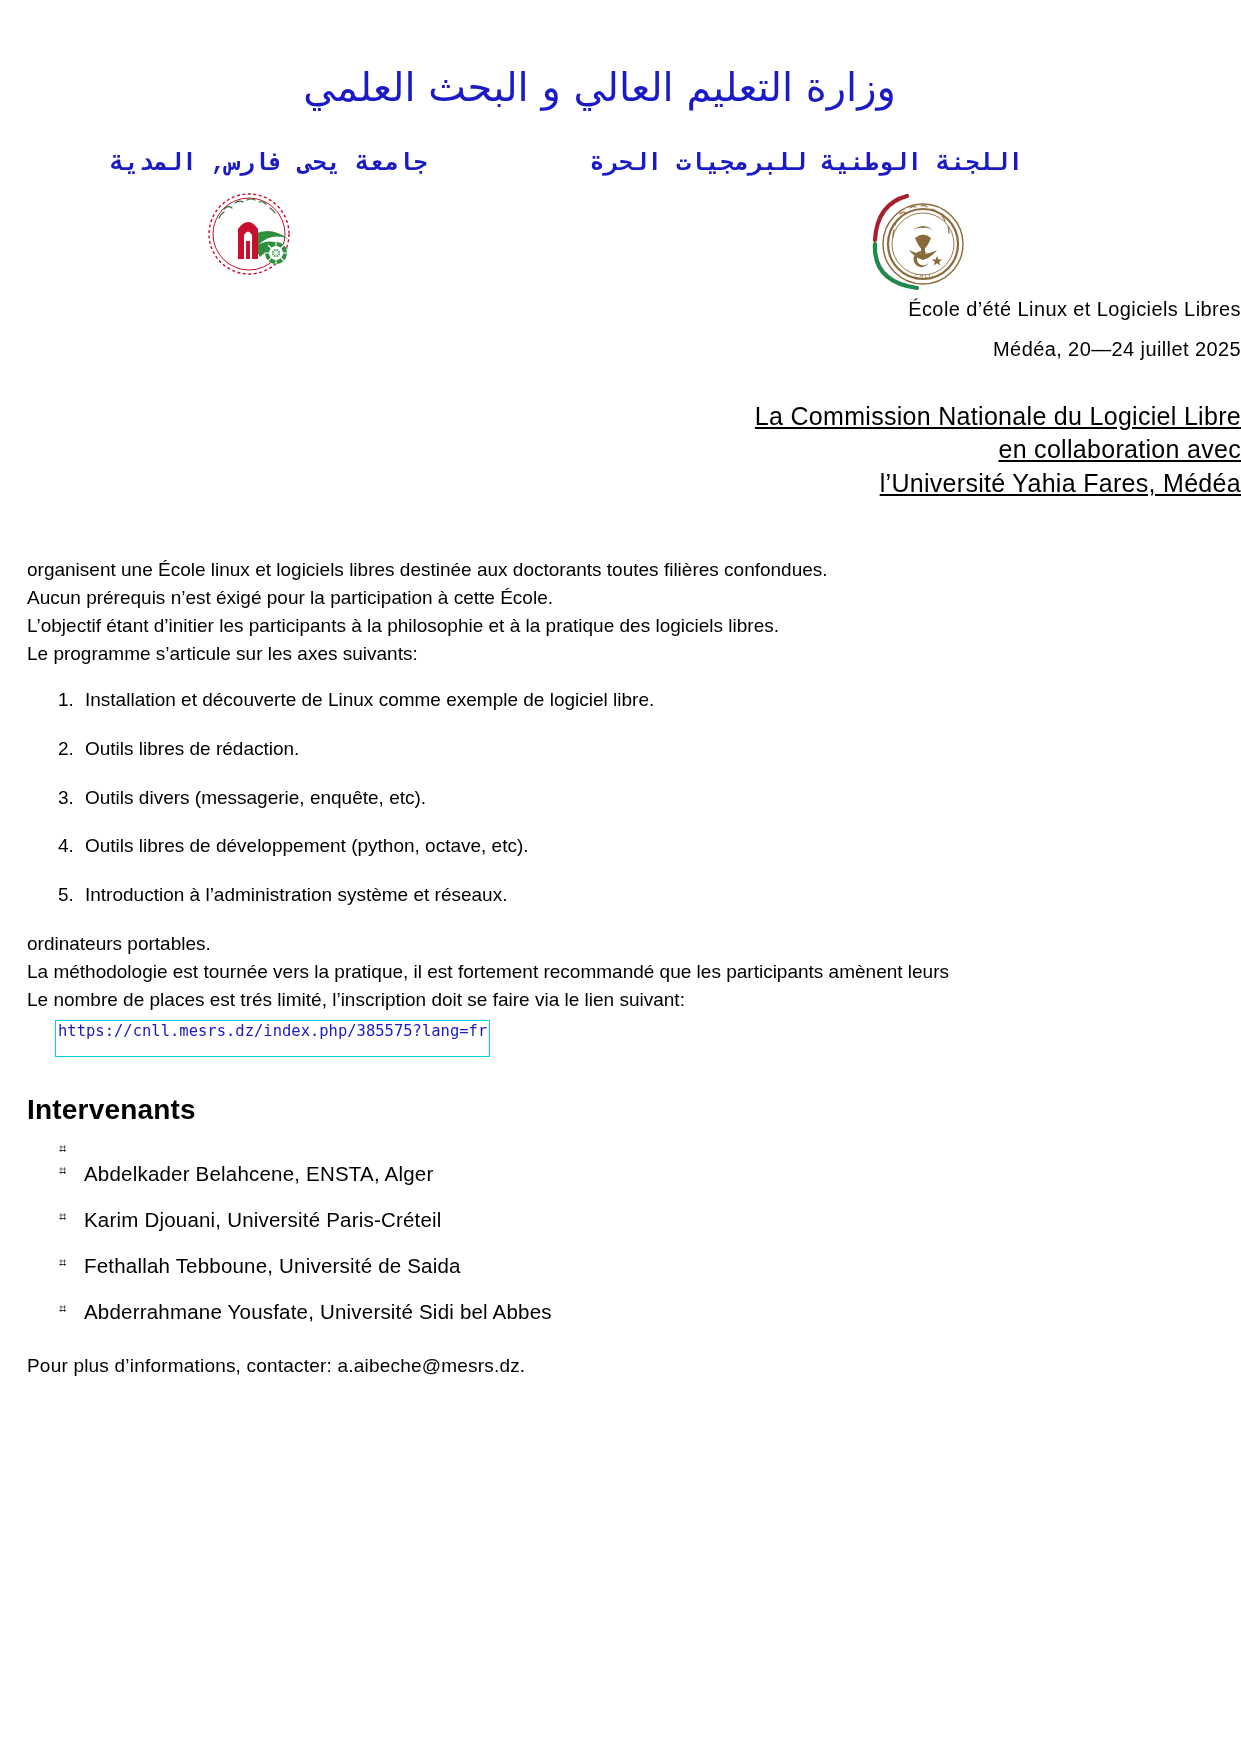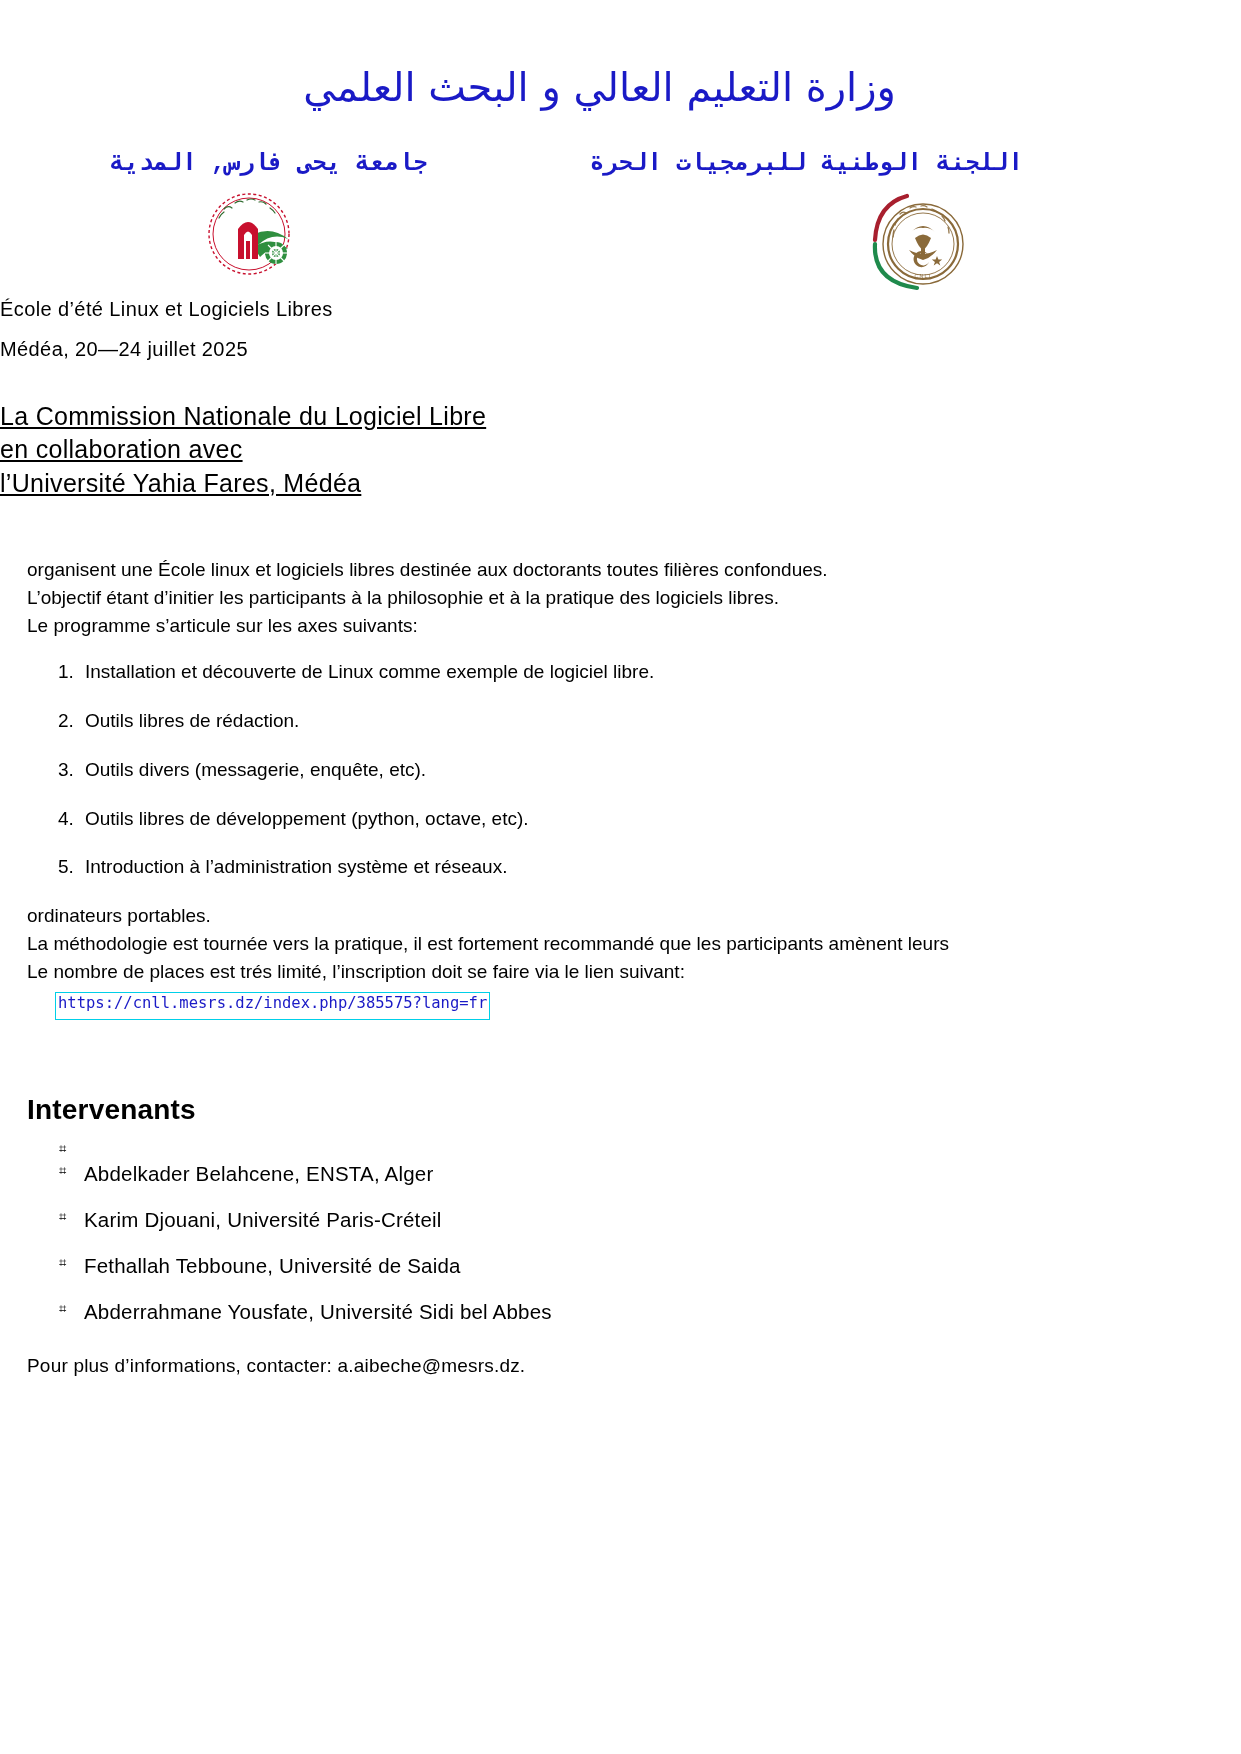--- a/index.html
+++ b/index.html
@@ -57,21 +57,21 @@
     height: 88px;
   }
   .logo-left  { left: 194px; top: 189px; }
   .logo-right { left: 845px; top: 188px; width: 130px; height: 105px; }
 
   
   .center-block {
     position: absolute;
     left: 0;
     width: 1241px;
-    text-align: left;
+    text-align: right;
     font-family: "Liberation Sans", "DejaVu Sans", sans-serif;
   }
   .evt-line1 {
     top: 298px;
     font-size: 20px;
     letter-spacing: 0.4px;
   }
   .evt-line2 {
     top: 338px;
     font-size: 20px;
@@ -117,21 +117,21 @@
   }
   .para2 .ln { display: block; }
 
   .url-line { margin-top: 2px; padding-left: 28px; }
   .url-link {
     display: inline-block;
     font-family: "DejaVu Sans Mono", "Liberation Mono", monospace;
     font-size: 15.5px;
     color: #1a1ac6;
     border: 1px solid #00cfe8;
-    padding: 1px 2px 5px 2px;
+    padding: 1px 2px 15px 2px;
     line-height: 1.25;
     text-decoration: none;
   }
 
   
   .section-title {
     position: absolute;
     left: 27px;
     top: 1094px;
     font-family: "Liberation Sans", "DejaVu Sans", sans-serif;
@@ -265,20 +265,21 @@
   <div class="center-block org-block">
     <div>La Commission Nationale du Logiciel Libre</div>
     <div>en collaboration avec</div>
     <div>l’Université Yahia Fares, Médéa</div>
   </div>
 
   <div class="body-wrap">
 
     <p class="intro-para">
       <span class="ln">organisent une École linux et logiciels libres destinée aux doctorants toutes filières confondues.</span>
+      <span class="ln">Aucun prérequis n’est éxigé pour la participation à cette École.</span>
       <span class="ln">L’objectif étant d’initier les participants à la philosophie et à la pratique des logiciels libres.</span>
       <span class="ln">Le programme s’articule sur les axes suivants:</span>
     </p>
 
     <ol class="axes">
       <li>Installation et découverte de Linux comme exemple de logiciel libre.</li>
       <li>Outils libres de rédaction.</li>
       <li>Outils divers (messagerie, enquête, etc).</li>
       <li>Outils libres de développement (python, octave, etc).</li>
       <li>Introduction à l’administration système et réseaux.</li>

